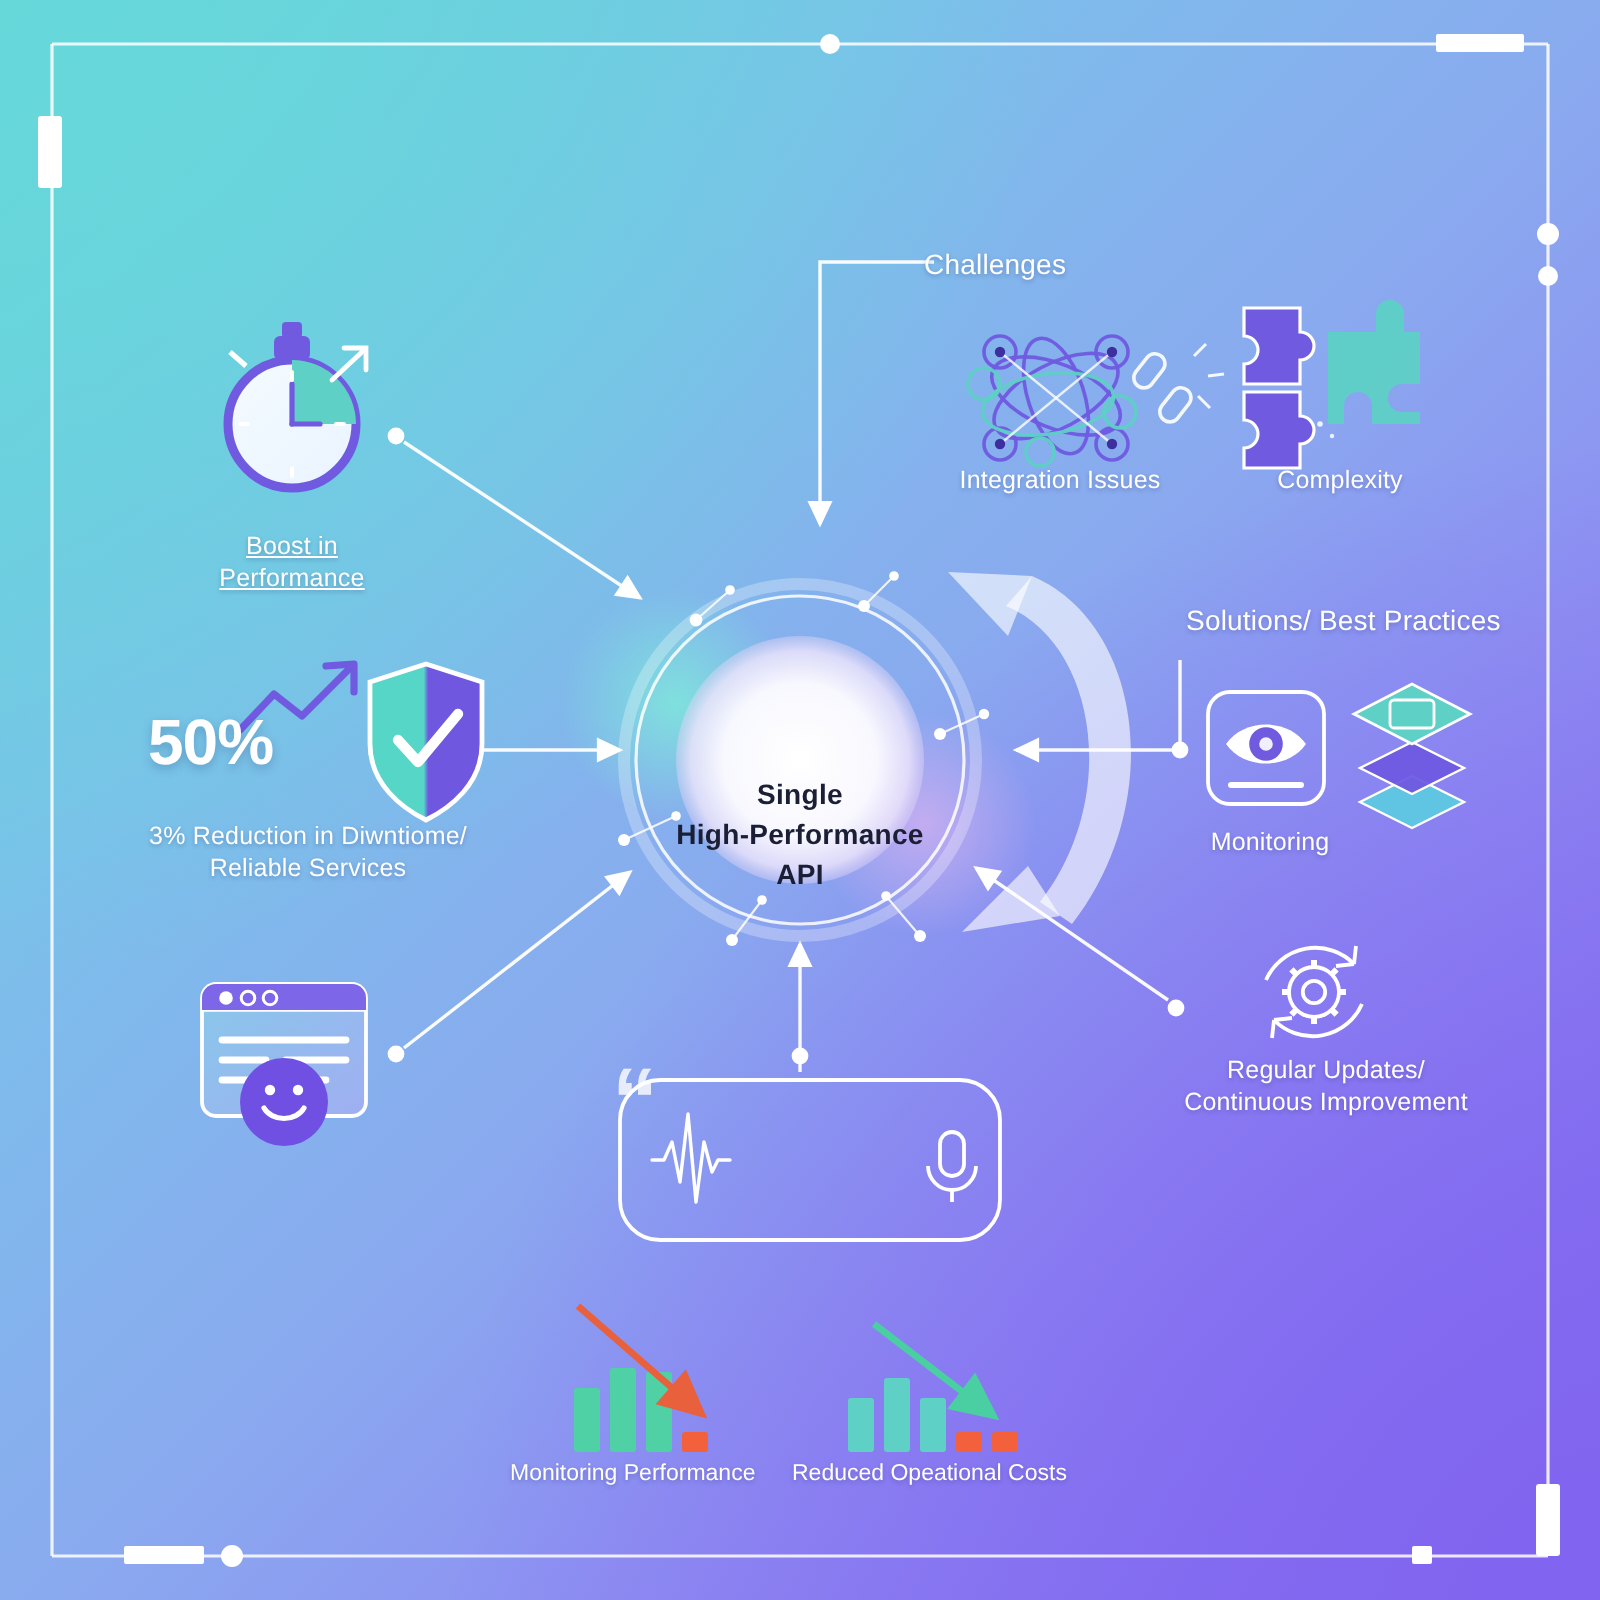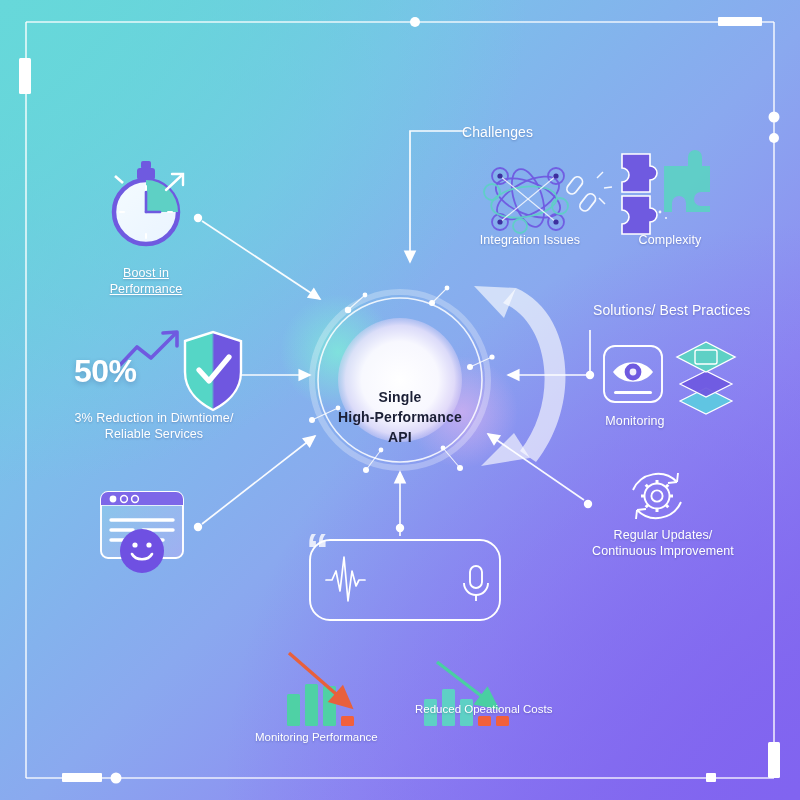--- a/index.html
+++ b/index.html
@@ -388,15 +388,15 @@
   <div class="big-stat" style="left:74px; top:353px;">50%</div>
 
   <div class="lbl node-cap" style="left:38px; top:410px; width:232px;">3% Reduction in Diwntiome/
 Reliable Services</div>
 
 
   <div style="position:absolute; left:306px; top:527px; color:#ffffff; opacity:0.8; font-size:46px; font-weight:bold; line-height:1;">“</div>
 
   <div class="chart-cap" style="left:255px; top:731px;">Monitoring Performance</div>
 
-  <div class="chart-cap" style="left:396px; top:703px;margin-left:19px;">Reduced Opeational Costs</div>
+  <div class="chart-cap" style="left:396px; top:731px;">Reduced Opeational Costs</div>
 
 </div>
 
 </body></html>

